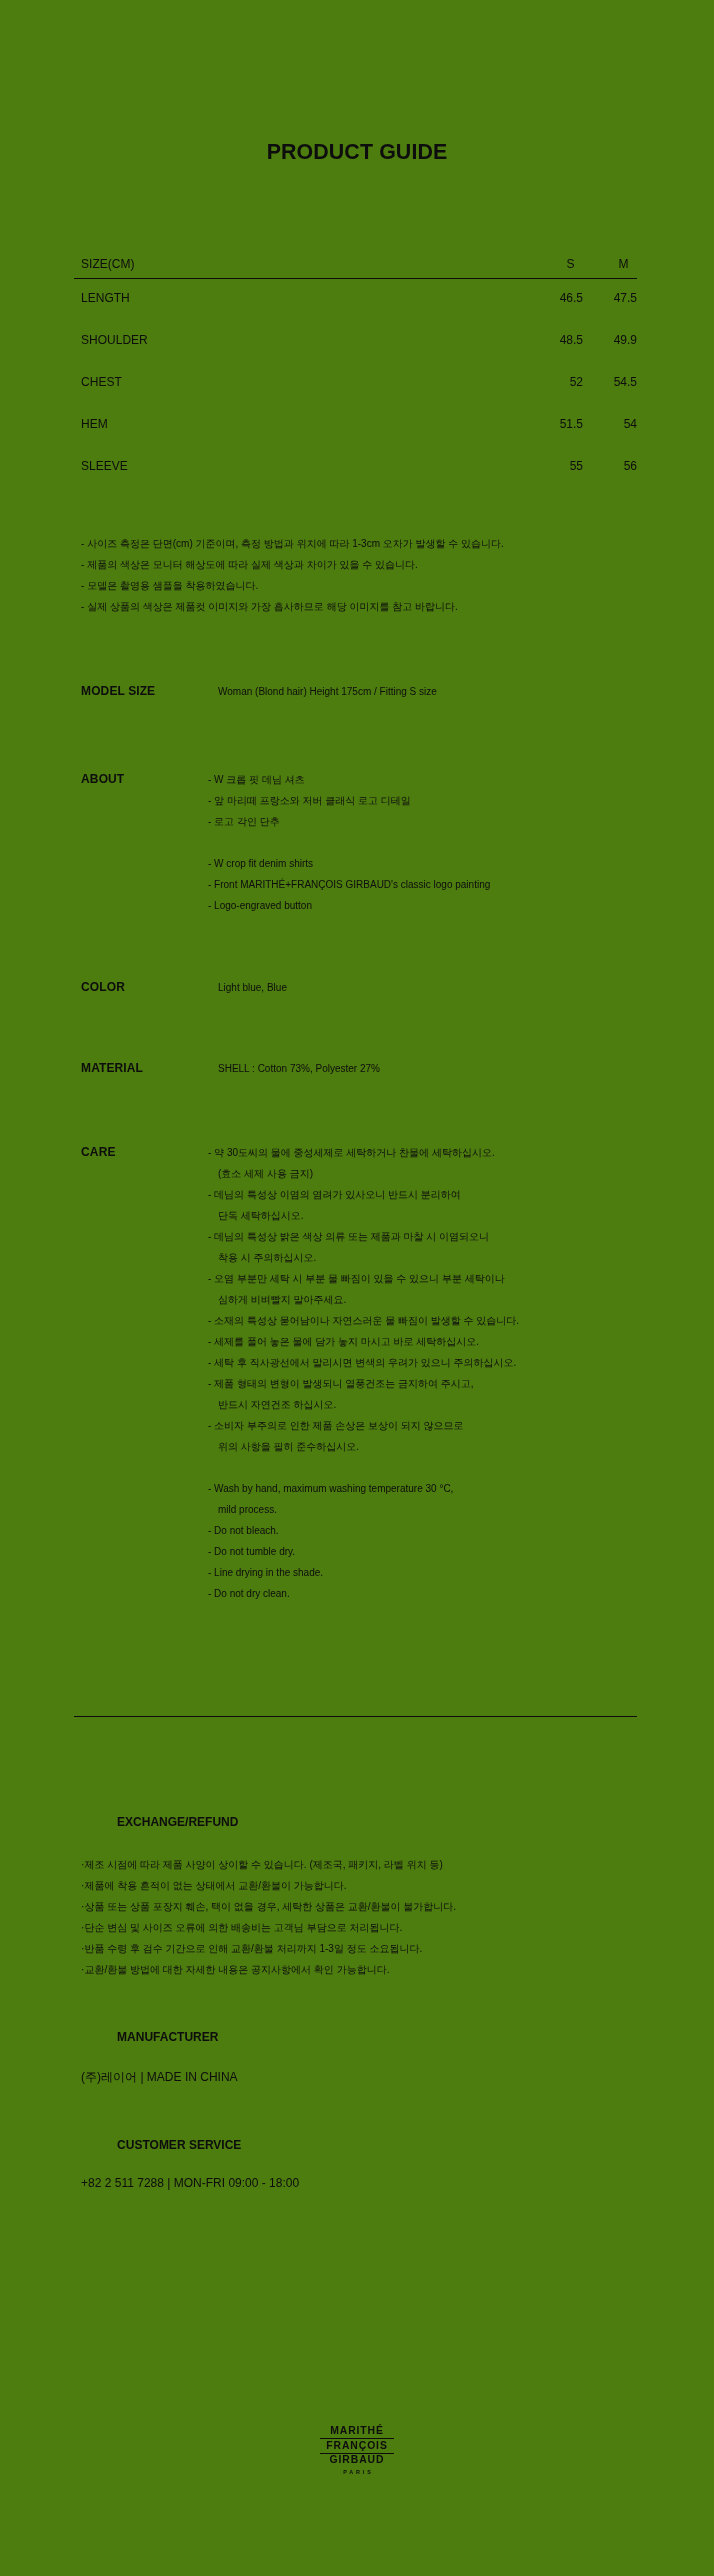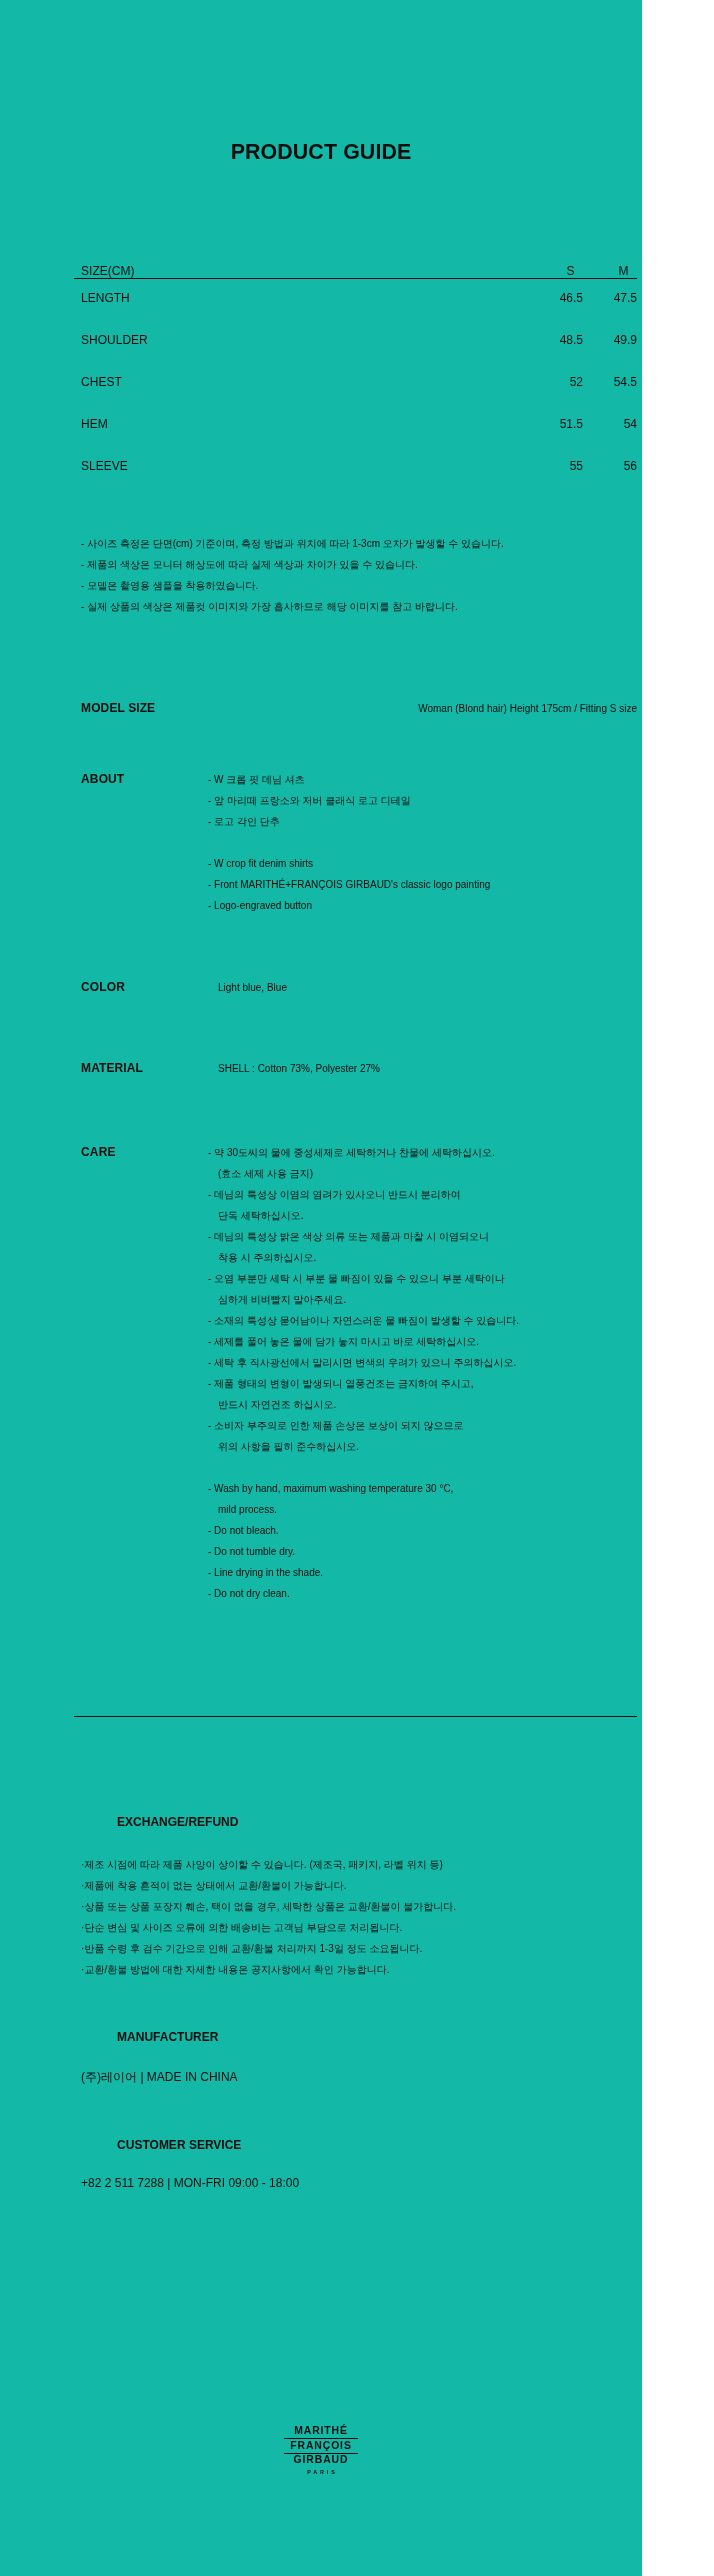--- a/index.html
+++ b/index.html
@@ -1,46 +1,46 @@
 <!DOCTYPE html>
 <html style="font-size:11.4px"><head>
 <meta charset="utf-8">
 <style>
   html,body{margin:0;padding:0;background:#fff;}
   .page{
-    position:relative;width:642px;height:2576px;background:#14b8a6;
+    position:relative;width:714px;height:2576px;background:#4d7c0f;
     font-family:"Liberation Sans","DejaVu Sans",sans-serif;
     color:#0d0d0d;font-weight:500;overflow:hidden;
     -webkit-font-smoothing:antialiased;
   }
   .title{
     position:absolute;top:137px;left:0;width:100%;text-align:center;
     font-size:21.4px;line-height:30px;font-weight:600;letter-spacing:0.1px;
   }
   .content{position:absolute;left:74px;top:0;width:563px;height:100%;}
   
   .table{position:absolute;top:249px;left:0;width:563px;font-size:12px;}
-  .t-head{display:flex;height:29px;align-items:flex-end;border-bottom:1.1px solid #0d0d0d;}
+  .t-head{display:flex;height:29px;align-items:center;border-bottom:1.1px solid #0d0d0d;}
   .t-row{display:flex;height:42px;align-items:center;padding-bottom:5px;box-sizing:border-box;}
   .t-label{flex:1;padding-left:7.1px;}
   .t-s{width:44px;text-align:right;}
   .t-m{width:54px;text-align:right;}
   .t-head .t-s,.t-head .t-m{padding-right:8.6px;box-sizing:border-box;}
   
   .line{height:21px;line-height:21px;white-space:nowrap;font-size:10px;}
   .flush .line{padding-left:7.1px;}
   .col-lines .line.dash{padding-left:134px;}
   .col-lines .line.indent{padding-left:144px;}
   .col-lines .line.plain{padding-left:144px;}
   .sec{position:absolute;left:0;width:563px;}
   .sec-label{position:absolute;left:7.1px;top:0;height:21px;line-height:21px;font-size:12px;font-weight:600;letter-spacing:0.1px;}
   .heading{position:absolute;left:0;width:563px;padding-left:7.1px;height:21px;line-height:21px;font-size:12px;font-weight:600;box-sizing:border-box;margin-left:36px;}
   .value-line{position:absolute;left:0;width:563px;padding-left:7.1px;height:21px;line-height:21px;font-size:12px;box-sizing:border-box;white-space:nowrap;}
   .sec-notes{top:533px;}
-  .sec-model{top:698px;text-align:right;}
+  .sec-model{top:681px;}
   .sec-about{top:769px;}
   .sec-color{top:977px;}
   .sec-material{top:1058px;}
   .sec-care{top:1142px;}
   .divider{position:absolute;top:1716px;left:0;width:563px;height:1.4px;background:#0d0d0d;}
   .exch-heading{top:1812px;}
   .sec-exchange-list{top:1854px;}
   .manu-heading{top:2027px;}
   .manu-value{top:2067px;}
   .cs-heading{top:2135px;}

